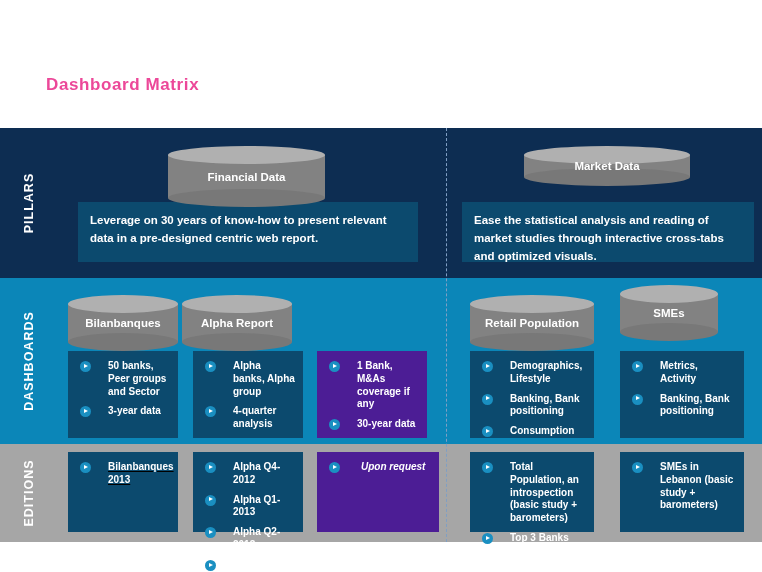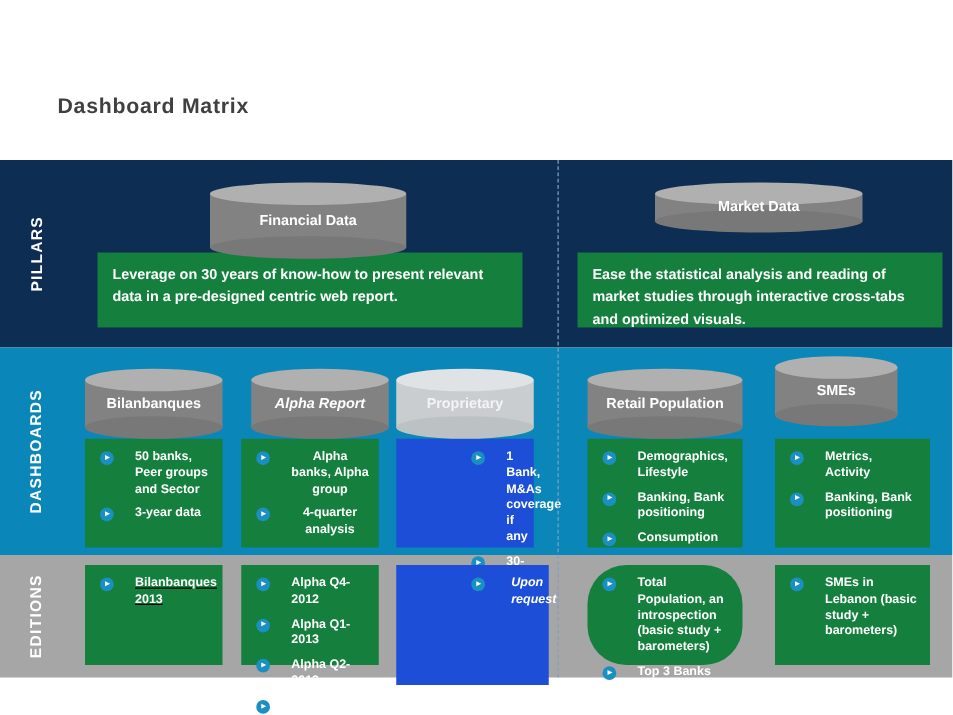--- a/index.html
+++ b/index.html
@@ -15,21 +15,21 @@
     position: relative;
   }
 
   
   .slide-title {
     position: absolute;
     left: 46px;
     top: 75px;
     font-size: 17px;
     font-weight: bold;
-    color: #404040;
+    color: #ec4899;
     letter-spacing: 0.6px;
     white-space: nowrap;
   }
 
   
   .band {
     position: absolute;
     left: 0;
     width: 762px;
   }
@@ -118,25 +118,25 @@
   }
   
   .cyl.light .body { background: #c9cdcf; }
   .cyl.light .top  { background: #dfe3e5; }
   .cyl.light .bot  { background: #bcc1c4; }
   .cyl.light .cap  { color: #f2f4f5; }
 
   
   .box {
     position: absolute;
-    background: #15803d;
+    background: #0c4a6e;
     z-index: 2;
     box-sizing: border-box;
   }
-  .box.light { background: #1d4ed8; padding-left: 48px; }
+  .box.light { background: #4c1d95; }
 
   .prose {
     color: #ffffff;
     font-size: 11.5px;
     font-weight: bold;
     line-height: 1.55;
     padding: 10px 12px;
     box-sizing: border-box;
   }
 
@@ -225,39 +225,33 @@
     <div class="bot"></div>
     <div class="cap">Bilanbanques</div>
   </div>
   <div class="box" style="left:68px; top:73px; width:110px; height:87px;">
     <ul class="bullets">
       <li><span class="bullet-icon"></span><span>50 banks, Peer groups and Sector</span></li>
       <li><span class="bullet-icon"></span><span>3-year data</span></li>
     </ul>
   </div>
 
-  <div class="cyl" style="left:201px; top:17px; width:110px; height:56px;font-style:italic;">
+  <div class="cyl" style="left:182px; top:17px; width:110px; height:56px;">
     <div class="body"></div>
     <div class="top"></div>
     <div class="bot"></div>
     <div class="cap">Alpha Report</div>
   </div>
-  <div class="box" style="left:193px; top:73px; width:110px; height:87px;text-align:center;">
+  <div class="box" style="left:193px; top:73px; width:110px; height:87px;">
     <ul class="bullets">
       <li><span class="bullet-icon"></span><span>Alpha banks, Alpha group</span></li>
       <li><span class="bullet-icon"></span><span>4-quarter analysis</span></li>
     </ul>
   </div>
 
-  <div class="cyl light" style="left:317px; top:17px; width:110px; height:56px;">
-    <div class="body"></div>
-    <div class="top"></div>
-    <div class="bot"></div>
-    <div class="cap">Proprietary</div>
-  </div>
   <div class="box light" style="left:317px; top:73px; width:110px; height:87px;">
     <ul class="bullets">
       <li><span class="bullet-icon"></span><span>1 Bank, M&amp;As coverage if any</span></li>
       <li><span class="bullet-icon"></span><span>30-year data</span></li>
     </ul>
   </div>
 
   <div class="cyl" style="left:470px; top:17px; width:124px; height:56px;">
     <div class="body"></div>
     <div class="top"></div>
@@ -299,27 +293,27 @@
 
   <div class="box" style="left:193px; top:8px; width:110px; height:80px;">
     <ul class="bullets">
       <li><span class="bullet-icon"></span><span>Alpha Q4-2012</span></li>
       <li><span class="bullet-icon"></span><span>Alpha Q1-2013</span></li>
       <li><span class="bullet-icon"></span><span>Alpha Q2-2013</span></li>
       <li><span class="bullet-icon"></span><span>Alpha Q3-2013</span></li>
     </ul>
   </div>
 
-  <div class="box light" style="left:317px; top:8px; width:122px; height:96px;">
+  <div class="box light" style="left:317px; top:8px; width:122px; height:80px;">
     <ul class="bullets wide">
       <li class="italic"><span class="bullet-icon"></span><span>Upon request</span></li>
     </ul>
   </div>
 
-  <div class="box" style="left:470px; top:8px; width:124px; height:80px;border-radius:31px;">
+  <div class="box" style="left:470px; top:8px; width:124px; height:80px;">
     <ul class="bullets">
       <li><span class="bullet-icon"></span><span>Total Population, an introspection (basic study + barometers)</span></li>
       <li><span class="bullet-icon"></span><span>Top 3 Banks</span></li>
     </ul>
   </div>
 
   <div class="box" style="left:620px; top:8px; width:124px; height:80px;">
     <ul class="bullets">
       <li><span class="bullet-icon"></span><span>SMEs in Lebanon (basic study + barometers)</span></li>
     </ul>

